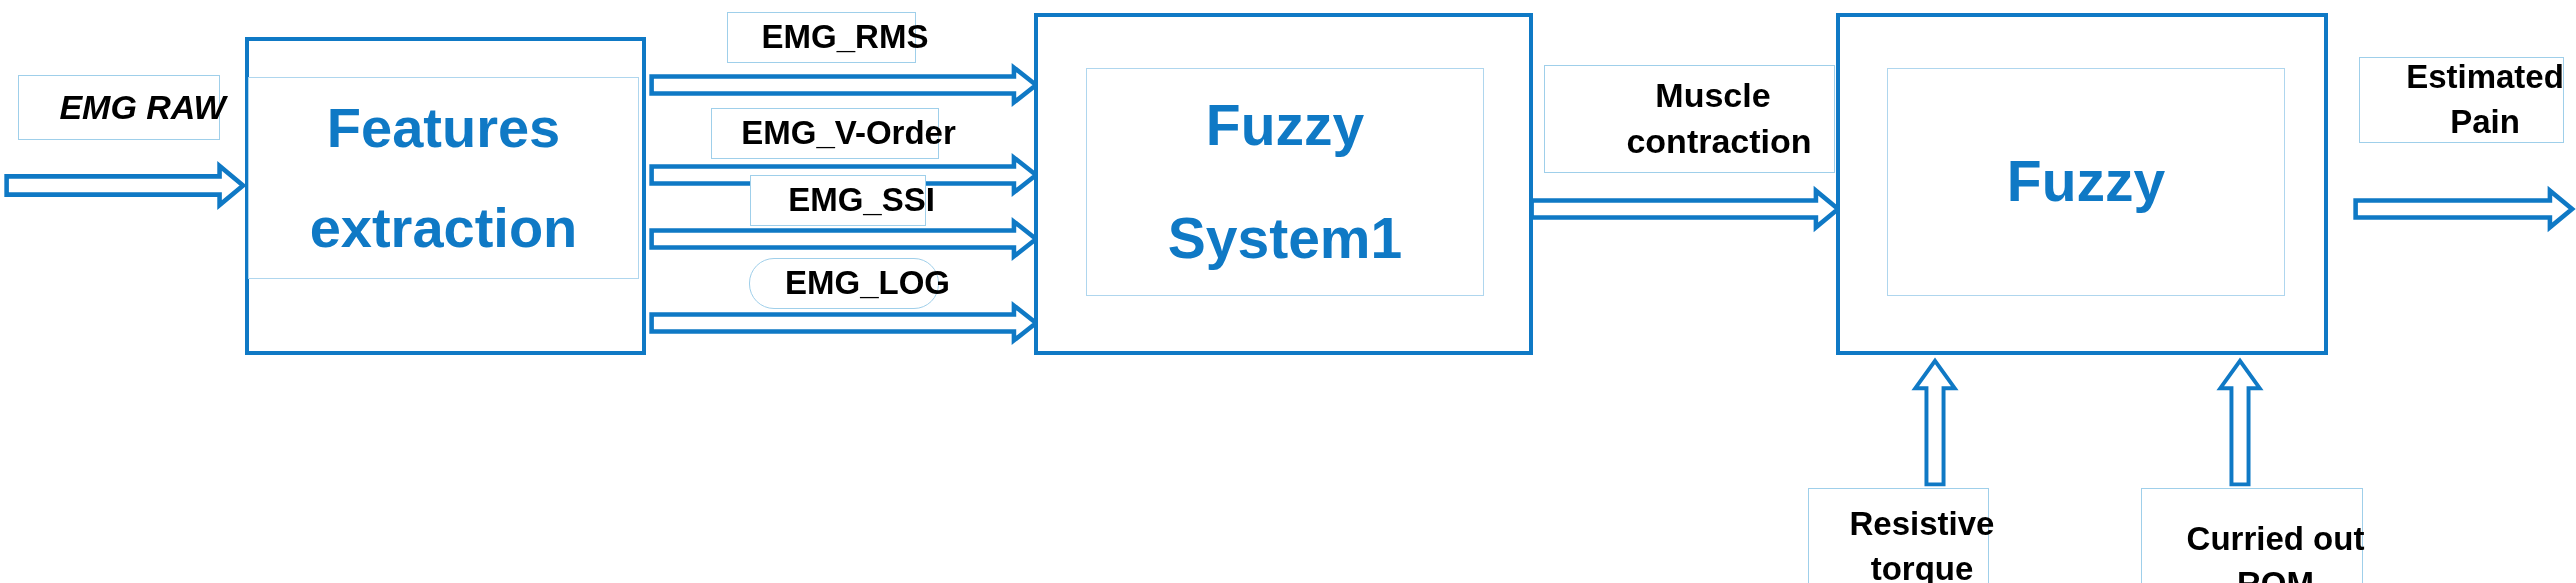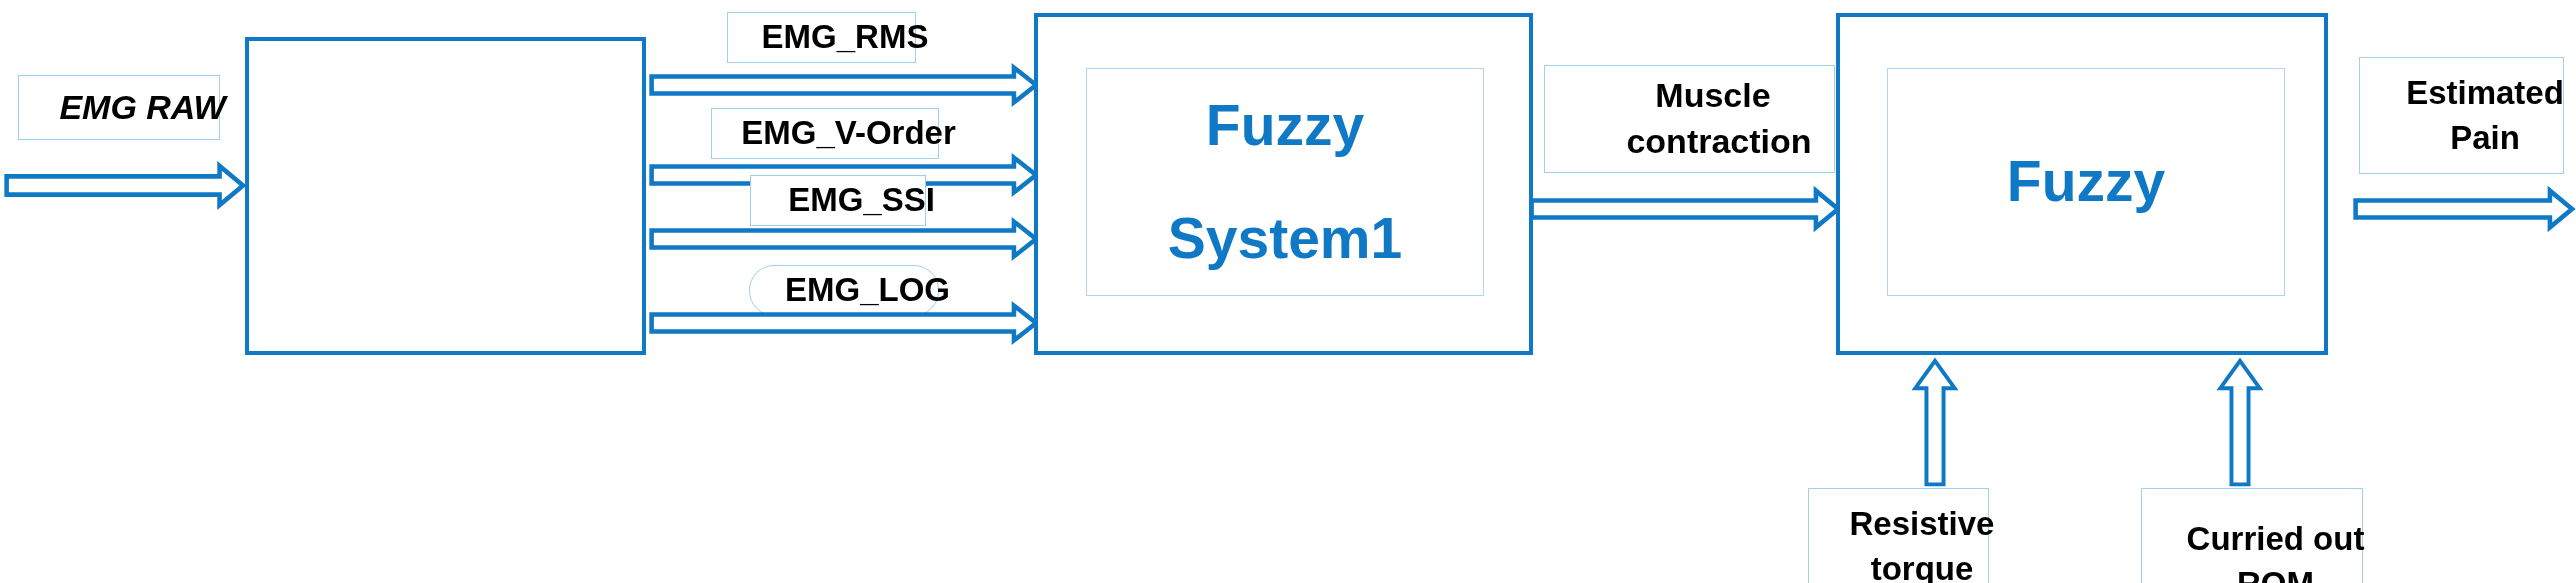--- a/index.html
+++ b/index.html
@@ -85,20 +85,24 @@
   </div>
 
   <div class="arrow" style="left:3.9px; top:162px; width:243px; height:47px;">
     <svg viewBox="0 0 372 72" width="243" height="47" preserveAspectRatio="none">
       <path d="M4 22 L330 22 L330 6 L366 36 L330 66 L330 50 L4 50 Z"></path>
     </svg>
   </div>
 
   <div class="process-box" style="left:245px; top:37px; width:401px; height:318px;">
   </div>
+  <div class="process-inner" style="left:248px; top:77px; width:391px; height:202px;">
+    <span class="process-line" style="font-size:56px;">Features</span>
+    <span class="process-line" style="font-size:56px;">extraction</span>
+  </div>
 
   <div class="label-box" style="left:727px; top:11.7px; width:189px; height:51px;">
     <span class="ltext" style="font-size:33px;">EMG_RMS</span>
   </div>
   <div class="arrow" style="left:649px; top:65px; width:391px; height:40px;">
     <svg viewBox="0 0 600 62" width="391" height="40" preserveAspectRatio="none">
       <path d="M4 18 L560 18 L560 4 L594 31 L560 58 L560 44 L4 44 Z"></path>
     </svg>
   </div>
 
@@ -113,21 +117,21 @@
 
   <div class="label-box" style="left:750px; top:175px; width:176px; height:51px;">
     <span class="ltext" style="font-size:33px;">EMG_SSI</span>
   </div>
   <div class="arrow" style="left:649px; top:219px; width:391px; height:40px;">
     <svg viewBox="0 0 600 62" width="391" height="40" preserveAspectRatio="none">
       <path d="M4 18 L560 18 L560 4 L594 31 L560 58 L560 44 L4 44 Z"></path>
     </svg>
   </div>
 
-  <div class="label-box" style="left:749px; top:265px; width:190px; height:51px;border-radius:25px;">
+  <div class="label-box" style="left:749px; top:258px; width:190px; height:51px;border-radius:25px;">
     <span class="ltext" style="font-size:33px;">EMG_LOG</span>
   </div>
   <div class="arrow" style="left:649px; top:303px; width:391px; height:40px;">
     <svg viewBox="0 0 600 62" width="391" height="40" preserveAspectRatio="none">
       <path d="M4 18 L560 18 L560 4 L594 31 L560 58 L560 44 L4 44 Z"></path>
     </svg>
   </div>
 
   <div class="process-box" style="left:1034px; top:13px; width:499px; height:342px;">
   </div>
@@ -165,21 +169,21 @@
   <div class="arrow thin" style="left:2217px; top:357px; width:46px; height:130px;">
     <svg viewBox="0 0 70 200" width="46" height="130" preserveAspectRatio="none">
       <path d="M22 196 L22 48 L5 48 L35 6 L65 48 L48 48 L48 196 Z"></path>
     </svg>
   </div>
   <div class="label-box" style="left:2141px; top:488px; width:222px; height:117px;">
     <span class="ltext" style="font-size:33px;margin-top:30px;">Curried out</span>
     <span class="ltext" style="font-size:33px;">ROM</span>
   </div>
 
-  <div class="label-box" style="left:2359px; top:57px; width:205px; height:117px;text-align:center;">
+  <div class="label-box" style="left:2359px; top:57px; width:205px; height:86px;text-align:center;">
     <span class="ltext" style="font-size:33px;">Estimated</span>
     <span class="ltext" style="font-size:33px;">Pain</span>
   </div>
   <div class="arrow" style="left:2353px; top:188px; width:223px; height:42px;">
     <svg viewBox="0 0 342 64" width="223" height="42" preserveAspectRatio="none">
       <path d="M4 19 L302 19 L302 4 L336 32 L302 60 L302 45 L4 45 Z"></path>
     </svg>
   </div>
 
 </div>

